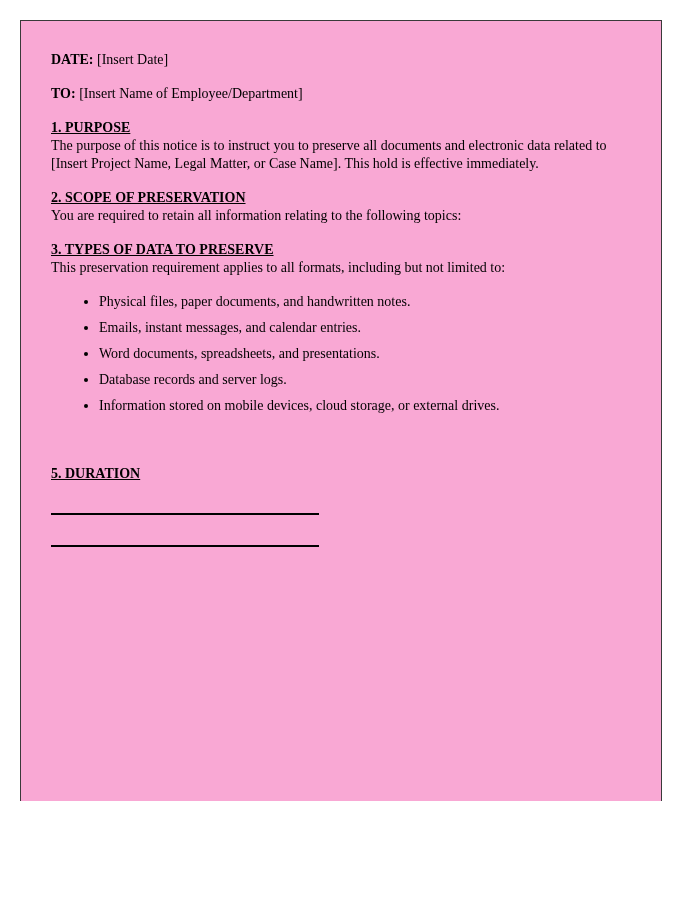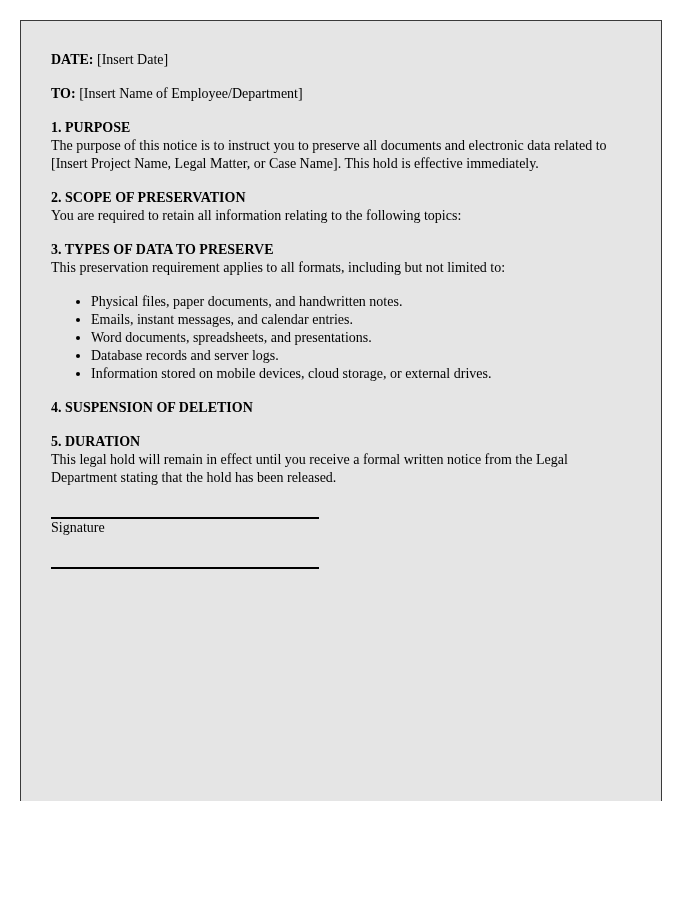--- a/index.html
+++ b/index.html
@@ -15,31 +15,31 @@
   }
   .page {
     box-sizing: border-box;
     margin: 20px 0 0 20px;
     width: 642px;
     height: 781px;
     border: 1px solid #3a3a3a;
     border-bottom: none;
     padding: 14px 30px 0 30px;
     overflow: hidden;
-    background: #e5e5e5;
+    background: #f9a8d4;
   }
   p { margin: 16px 0; line-height: 18px; }
   .meta-label { font-weight: bold; }
-  .sec-heading { font-weight: bold; }
+  .sec-heading { font-weight: bold; text-decoration: underline; }
   ul.preserve-list {
     margin: 16px 0;
     padding-left: 40px;
     line-height: 18px;
   }
-  ul.preserve-list li { margin: 0; padding: 0; }
+  ul.preserve-list li { margin: 8px; padding: 0; }
   .sig-line {
     width: 268px;
     border-bottom: 2px solid #000000;
     height: 0;
   }
   .sig-line-1 { margin-top: 30px; }
   .sig-line-2 { margin-top: 30px; }
   .sig-label { margin: 0 0 16px 0; line-height: 18px; }
 </style>
 </head>
@@ -70,27 +70,25 @@
 
   <ul class="preserve-list">
     <li>Physical files, paper documents, and handwritten notes.</li>
     <li>Emails, instant messages, and calendar entries.</li>
     <li>Word documents, spreadsheets, and presentations.</li>
     <li>Database records and server logs.</li>
     <li>Information stored on mobile devices, cloud storage, or external drives.</li>
   </ul>
 
   <p>
-    <span class="sec-heading">4. SUSPENSION OF DELETION</span><br>
+    <br>
   </p>
 
   <p>
     <span class="sec-heading">5. DURATION</span><br>
-    <span>This legal hold will remain in effect until you receive a formal written notice from the Legal Department stating that the hold has been released.</span>
   </p>
 
 
   <div class="sig-line sig-line-1"></div>
-  <p class="sig-label">Signature</p>
 
   <div class="sig-line sig-line-2"></div>
 
 </div>
 
 </body></html>

